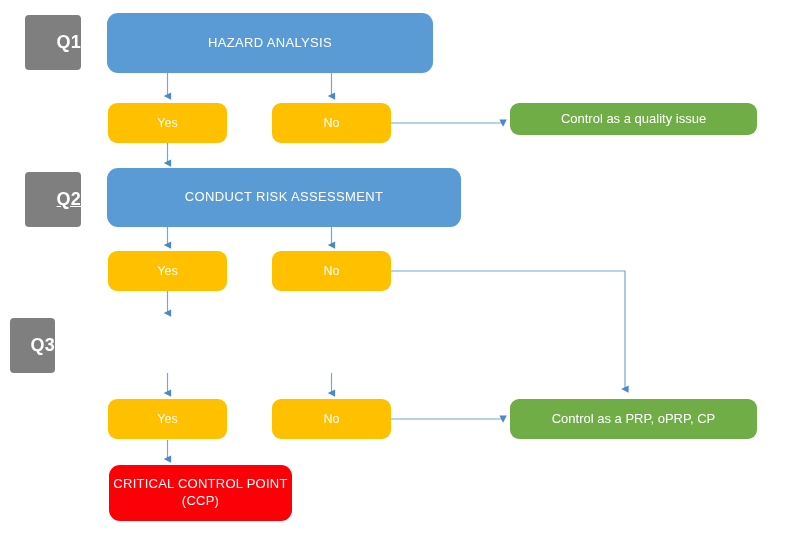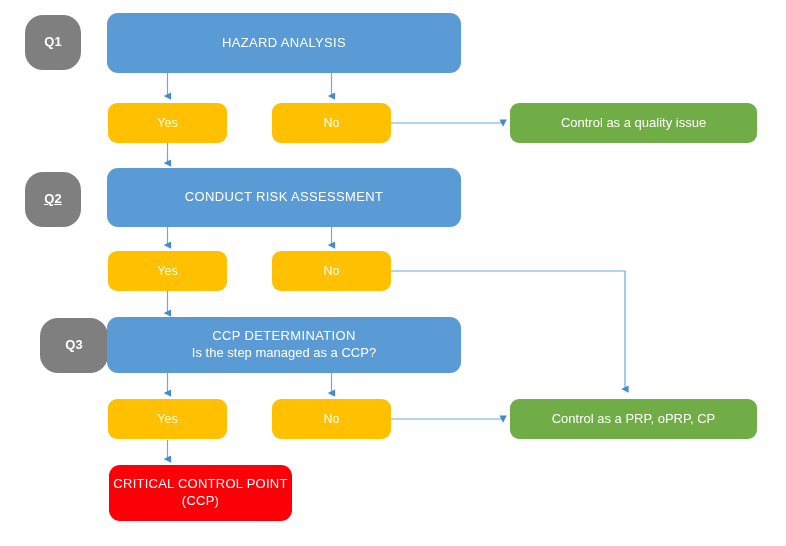--- a/index.html
+++ b/index.html
@@ -37,24 +37,25 @@
     color: #ffffff;
     border-radius: 9px;
     line-height: 1.28;
     z-index: 2;
   }
   .node .line1 { display: block; }
   .node .line2 { display: block; }
 
   .q-badge {
     background: #7f7f7f;
-    border-radius: 18px;
-    font-size: 13px;
+    border-radius: 4px;
+    font-size: 18px;
     font-weight: bold;
     letter-spacing: 0.2px;
+    align-items: flex-end;
   }
   .question {
     background: #5b9bd5;
     font-size: 13px;
     border-radius: 11px;
   }
   .question .line1 {
     letter-spacing: 0.35px;
   }
   .answer {
@@ -108,60 +109,56 @@
 
     <line x1="391" y1="419" x2="503" y2="419" stroke="#6fa8dc" stroke-width="1.2" marker-end="url(#arrowhead)"></line>
 
     <line x1="167.5" y1="440" x2="167.5" y2="459" stroke="#6fa8dc" stroke-width="1.2" marker-end="url(#arrowhead)"></line>
   </svg>
 
   <div class="node q-badge" style="left:25px; top:15px; width:56px; height:55px;">
     <span>Q1</span>
   </div>
 
-  <div class="node question" style="left:107px; top:13px; width:354px; height:60px;">
+  <div class="node question" style="left:107px; top:13px; width:326px; height:60px;">
     <span class="line1">HAZARD ANALYSIS</span>
   </div>
 
   <div class="node answer" style="left:108px; top:103px; width:119px; height:40px;">
     <span>Yes</span>
   </div>
 
   <div class="node answer" style="left:272px; top:103px; width:119px; height:40px;">
     <span>No</span>
   </div>
 
-  <div class="node outcome" style="left:510px; top:103px; width:247px; height:40px;">
+  <div class="node outcome" style="left:510px; top:103px; width:247px; height:32px;">
     <span>Control as a quality issue</span>
   </div>
 
   <div class="node q-badge" style="left:25px; top:172px; width:56px; height:55px;text-decoration:underline;">
     <span>Q2</span>
   </div>
 
   <div class="node question" style="left:107px; top:168px; width:354px; height:59px;gap:19px;">
     <span class="line1">CONDUCT RISK ASSESSMENT</span>
   </div>
 
   <div class="node answer" style="left:108px; top:251px; width:119px; height:40px;">
     <span>Yes</span>
   </div>
 
   <div class="node answer" style="left:272px; top:251px; width:119px; height:40px;">
     <span>No</span>
   </div>
 
-  <div class="node q-badge" style="left:40px; top:318px; width:68px; height:55px;">
+  <div class="node q-badge" style="left:10px; top:318px; width:45px; height:55px;">
     <span>Q3</span>
   </div>
 
-  <div class="node question" style="left:107px; top:317px; width:354px; height:56px;">
-    <span class="line1">CCP DETERMINATION</span>
-    <span class="line2">Is the step managed as a CCP?</span>
-  </div>
 
   <div class="node answer" style="left:108px; top:399px; width:119px; height:40px;">
     <span>Yes</span>
   </div>
 
   <div class="node answer" style="left:272px; top:399px; width:119px; height:40px;">
     <span>No</span>
   </div>
 
   <div class="node outcome" style="left:510px; top:399px; width:247px; height:40px;">

